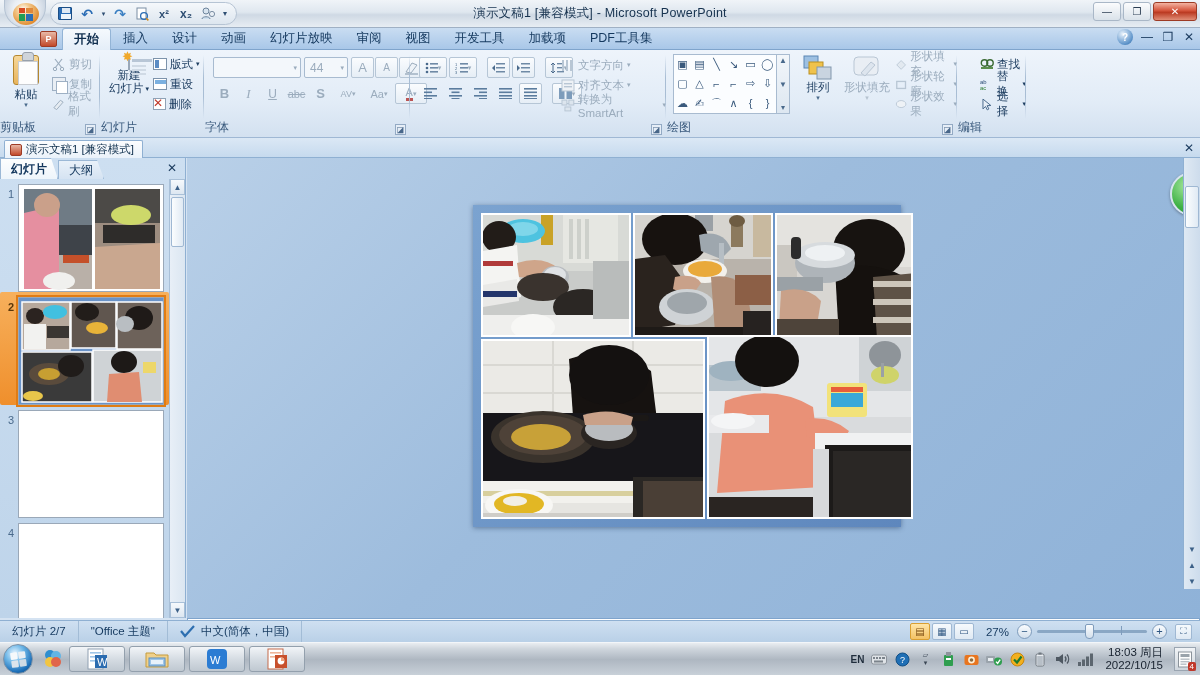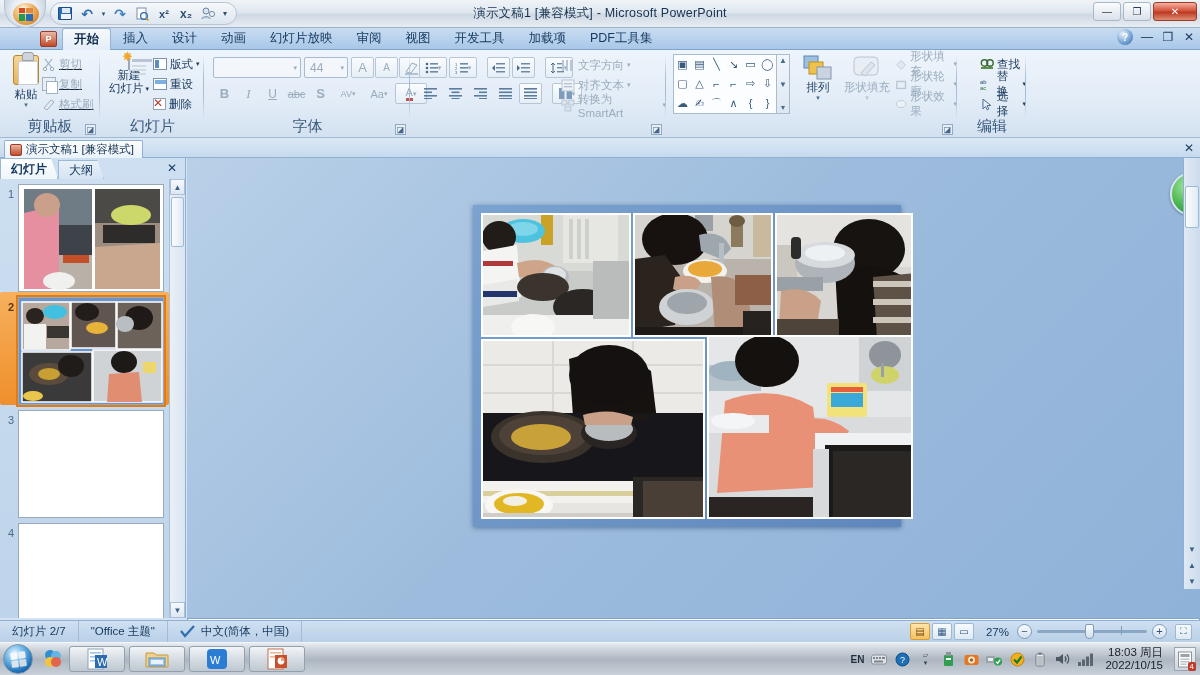--- a/index.html
+++ b/index.html
@@ -99,22 +99,22 @@
 
   
   .ribbon {
     position: absolute; top: 50px; left: 0; width: 1200px; height: 88px;
     background: linear-gradient(180deg,#eef4fb 0%,#e2ecf7 60%,#d3e1f0 100%);
     border-bottom: 1px solid #9fb8d4;
   }
   .grp { position: absolute; top: 1px; height: 86px; }
   .grp .grp-body { position: relative; height: 68px; }
   .grp .grp-title {
-    position: absolute; bottom: 1px; left: 0; right: 0; text-align: center;
-    font-size: 15px; color: #3a5a7d;
+    position: absolute; bottom: 1px; left: 0; right: 0; text-align: left;
+    font-size: 12px; color: #3a5a7d;
   }
   .grp .divider {
     position: absolute; right: 0; top: 4px; bottom: 18px; width: 1px;
     background: linear-gradient(180deg, rgba(150,175,200,0), #a8bdd4 35%, #a8bdd4 65%, rgba(150,175,200,0));
   }
   .dlg-launch {
     position: absolute; bottom: 2px; right: 4px; width: 11px; height: 11px;
     border: 1px solid #93aac4; background: #e6eef7; font-size: 8px; color: #48678a;
     display: flex; align-items: center; justify-content: center;
   }
@@ -414,21 +414,21 @@
 
   <div class="ribbon">
 
     <div class="grp" style="left:0; width:100px;">
       <div class="grp-body">
         <div class="bigbtn" style="position:absolute;left:6px;top:4px;width:40px;">
           <span class="ic-clip"></span>
           <span class="lbl" style="margin-top:3px">粘贴</span>
           <span style="font-size:7px;color:#4a6a8c">▾</span>
         </div>
-        <div style="position:absolute;left:42px;top:3px;text-decoration:underline;">
+        <div style="position:absolute;left:52px;top:3px;">
           <div class="smbtn dim">
             <svg width="14" height="14" viewBox="0 0 14 14">
               <line x1="3" y1="2" x2="10" y2="11" stroke="#9bacbd" stroke-width="1.2"></line>
               <line x1="10" y1="2" x2="3" y2="11" stroke="#9bacbd" stroke-width="1.2"></line>
               <circle cx="3" cy="12" r="1.7" fill="none" stroke="#9bacbd"></circle>
               <circle cx="10" cy="12" r="1.7" fill="none" stroke="#9bacbd"></circle>
             </svg>
             <span>剪切</span>
           </div>
           <div class="smbtn dim">
@@ -743,20 +743,21 @@
           </div>
           <div class="smbtn dim">
             <svg width="14" height="13" viewBox="0 0 14 13">
               <ellipse cx="7" cy="6" rx="5.5" ry="4" fill="#eef2f6" stroke="#b8c6d4"></ellipse>
             </svg>
             <span>形状效果</span>
               <span style="font-size:7px">▾</span>
           </div>
         </div>
       </div>
+      <div class="grp-title">绘图</div>
       <div class="dlg-launch">
           <span>◪</span>
         </div>
       <div class="divider"></div>
     </div>
 
     <div class="grp" style="left:958px; width:68px;">
       <div class="grp-body">
         <div style="position:absolute;left:22px;top:3px;">
           <div class="smbtn">

